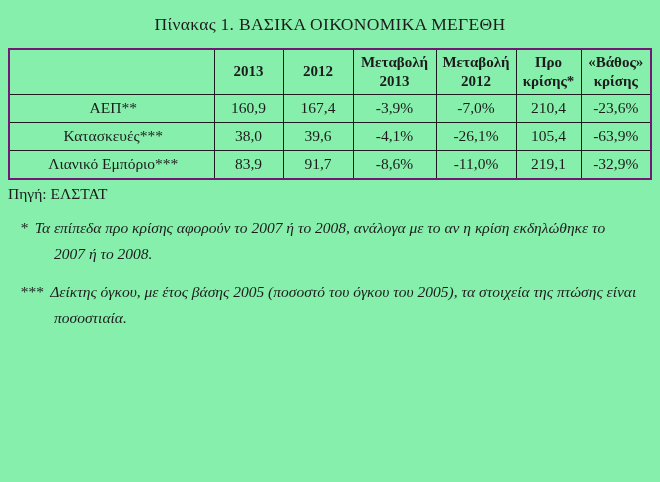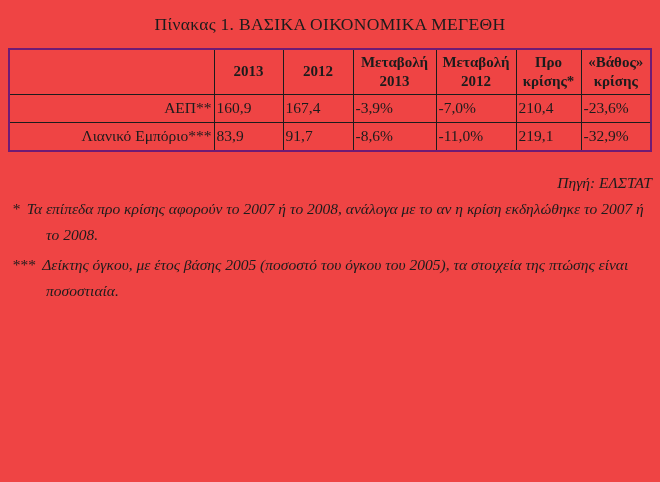--- a/index.html
+++ b/index.html
@@ -1,43 +1,43 @@
 <!DOCTYPE html>
 <html><head>
 <meta charset="utf-8">
 <style>
   html,body{margin:0;padding:0;background:#fff;}
   .page{
     width:660px;height:482px;box-sizing:border-box;
-    background:#ef4444;color:#1c1c1c;
+    background:#86efac;color:#1c1c1c;
     font-family:"Liberation Serif","DejaVu Serif",serif;
     padding:14px 8px 0 8px;overflow:hidden;
   }
   .title{
     text-align:center;font-size:17.5px;font-weight:normal;
     letter-spacing:0.3px;margin:0 0 13px 0;
   }
   table.econ{
     border-collapse:collapse;table-layout:fixed;
     width:642px;border:2px solid #701a75;
   }
   table.econ th, table.econ td{border:1px solid #1c1c1c;overflow:hidden;}
   table.econ th{
     font-size:15px;font-weight:bold;line-height:1.25;
     padding:3px 2px;text-align:center;vertical-align:middle;
   }
   table.econ td{
-    font-size:15.5px;height:25px;text-align:left;
+    font-size:15.5px;height:25px;text-align:center;
     padding:1px 2px;vertical-align:middle;white-space:nowrap;
   }
-  table.econ td.lbl{text-align:right;padding-left:5px;}
-  .source{font-style:italic;font-size:15.5px;margin:22px 0 3px 0;text-align:right;}
+  table.econ td.lbl{text-align:center;padding-left:5px;}
+  .source{font-size:15.5px;margin:5px 0 3px 0;}
   .note{
     font-style:italic;font-size:15.5px;line-height:1.68;
-    margin:4px;padding-left:34px;text-indent:-34px;
+    margin:12px;padding-left:34px;text-indent:-34px;
   }
   .note .marker{padding-right:7px;}
 </style>
 </head>
 <body>
 
 <div class="page">
 
   <h1 class="title">Πίνακας 1. ΒΑΣΙΚΑ ΟΙΚΟΝΟΜΙΚΑ ΜΕΓΕΘΗ</h1>
 
@@ -66,20 +66,29 @@
       <tr>
         <td class="lbl">ΑΕΠ**</td>
         <td>160,9</td>
         <td>167,4</td>
         <td>-3,9%</td>
         <td>-7,0%</td>
         <td>210,4</td>
         <td>-23,6%</td>
       </tr>
       <tr>
+        <td class="lbl">Κατασκευές***</td>
+        <td>38,0</td>
+        <td>39,6</td>
+        <td>-4,1%</td>
+        <td>-26,1%</td>
+        <td>105,4</td>
+        <td>-63,9%</td>
+      </tr>
+      <tr>
         <td class="lbl">Λιανικό Εμπόριο***</td>
         <td>83,9</td>
         <td>91,7</td>
         <td>-8,6%</td>
         <td>-11,0%</td>
         <td>219,1</td>
         <td>-32,9%</td>
       </tr>
     </tbody>
   </table>

